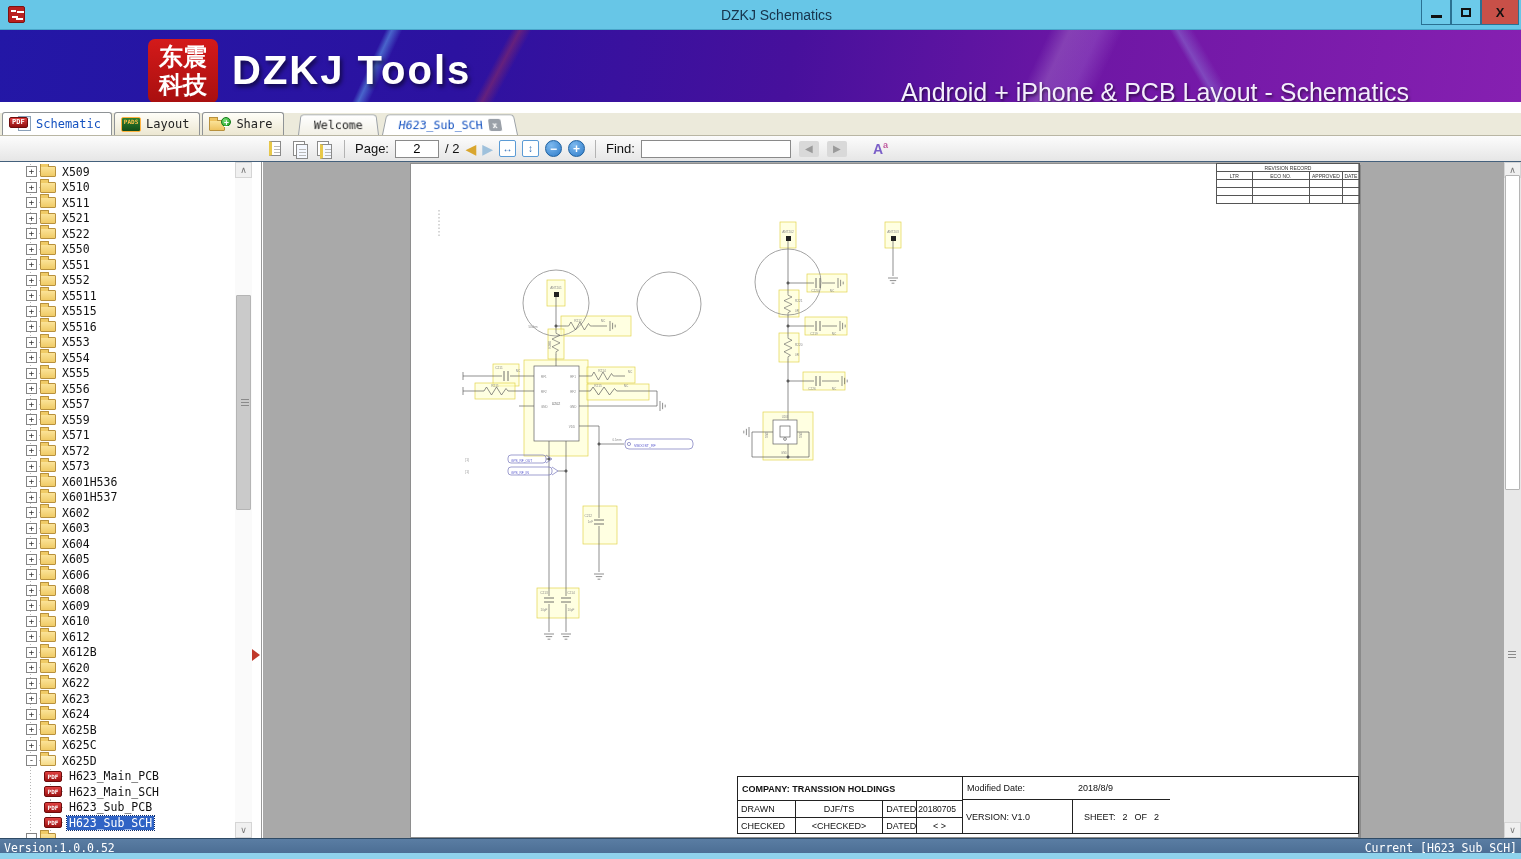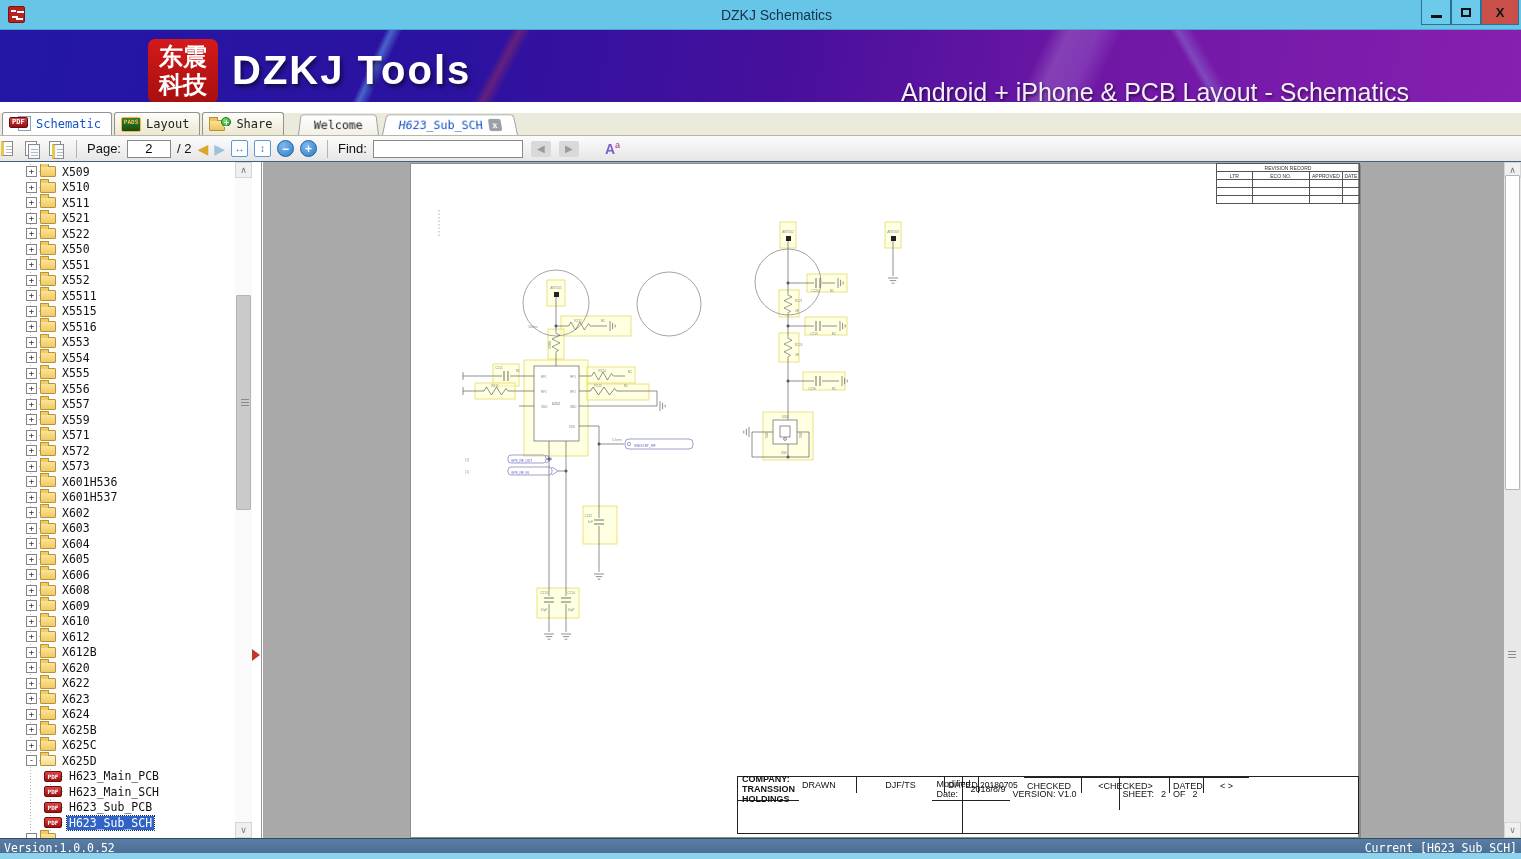--- a/index.html
+++ b/index.html
@@ -56,21 +56,21 @@
 .icon-pads { width:20px; height:15px; background:linear-gradient(#2e8030,#134d18); border:1px solid #ffb23e; border-radius:2px;
   color:#ffc24a; font-size:6px; font-weight:bold; display:flex; align-items:flex-start; justify-content:center; line-height:8px; }
 .icon-sharefolder { position:relative; width:22px; height:15px; }
 .icon-sharefolder .fbody { position:absolute; left:0; top:3px; width:16px; height:11px; background:linear-gradient(#fbe398,#eec35f); border:1px solid #b8913d; border-radius:1px; }
 .icon-sharefolder .fbody::before { content:""; position:absolute; top:-4px; left:-1px; width:7px; height:3px; background:#eec35f; border:1px solid #b8913d; border-bottom:none; }
 .icon-sharefolder .plus { position:absolute; right:0; top:0; width:10px; height:10px; background:radial-gradient(circle at 35% 30%,#7ee07a,#1d9c22); border-radius:50%;
   color:#fff; font-size:8px; font-weight:bold; line-height:10px; text-align:center; border:1px solid #0f7a14; }
 
 
 .toolbar { position:absolute; left:0; top:136px; width:100%; height:26px; background:linear-gradient(#fcfcfc,#e6e6e6);
-  border-bottom:1px solid #44607c; display:flex; align-items:center; gap:6px; font-size:13px; color:#111; }
+  border-bottom:1px solid #44607c; display:flex; align-items:center; padding-left:268px; gap:6px; font-size:13px; color:#111; }
 .ticon { width:18px; height:18px; position:relative; }
 .tpage { position:absolute; width:12px; height:15px; background:#fff; border:1px solid #8a8a8a;
   background-image:linear-gradient(#b9b9b9 0 0),linear-gradient(#b9b9b9 0 0),linear-gradient(#b9b9b9 0 0); background-size:7px 1px,7px 1px,7px 1px;
   background-position:2px 4px,2px 7px,2px 10px; background-repeat:no-repeat; }
 .tpage.yel { border-left:3px solid #e8c84a; }
 .tpage.p1 { left:1px; top:1px; } .tpage.p2 { left:4px; top:4px; background-color:#f4f8ff; }
 .vsep { width:1px; height:18px; background:#b3b3b3; margin:0 4px; }
 .pageinput { width:44px; height:18px; border:1px solid #8a8a8a; background:#fff; text-align:center; font-size:13px; font-family:"Liberation Sans",sans-serif; }
 .navarrow { font-size:14px; line-height:1; cursor:default; }
 .prevA { color:#d9a62e; } .nextA { color:#9fc1dc; }
@@ -127,21 +127,21 @@
   box-shadow:2px 2px 0 rgba(0,0,0,.18); }
 .page svg { position:absolute; left:0; top:0; }
 
 
 .revtable { position:absolute; left:805px; top:-1px; width:144px; border-collapse:collapse; font-size:5px; color:#333;
   font-family:"Liberation Sans",sans-serif; }
 .revtable td { border:1px solid #555; height:8px; text-align:center; padding:0; }
 
 
 .tblock { position:absolute; left:326px; top:612px; width:622px; height:58px; border:1px solid #222; font-size:9px; color:#111; display:flex; background:#fff; }
-.tb-col { display:flex; flex-direction:row; }
+.tb-col { display:flex; flex-direction:column; }
 .tb-left { width:225px; border-right:1px solid #222; }
 .tb-mid { width:190px; border-right:1px solid #222; }
 .tb-right { width:207px;justify-content:center; }
 .tb-r1 { height:24px; border-bottom:1px solid #222; display:flex; align-items:center; padding:0 4px; }
 .tb-row { height:16px; display:flex; }
 .tb-row + .tb-row { border-top:1px solid #222; }
 .tb-c { display:flex; align-items:center; padding:0 3px; border-right:1px solid #222; overflow:hidden; white-space:nowrap; }
 .tb-c:last-child { border-right:none; }
 .bold { font-weight:bold; }
 .grow { flex:1; justify-content:center; display:flex; }

